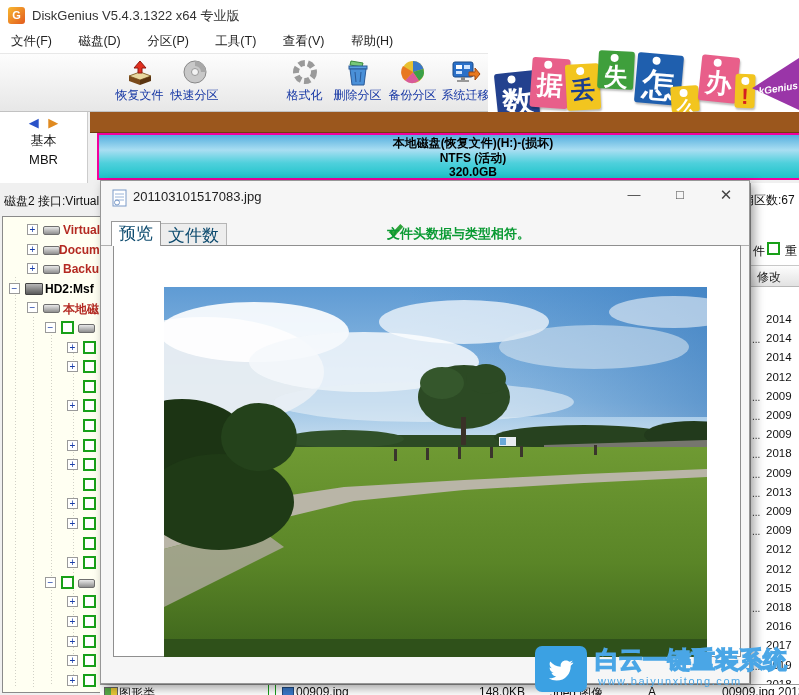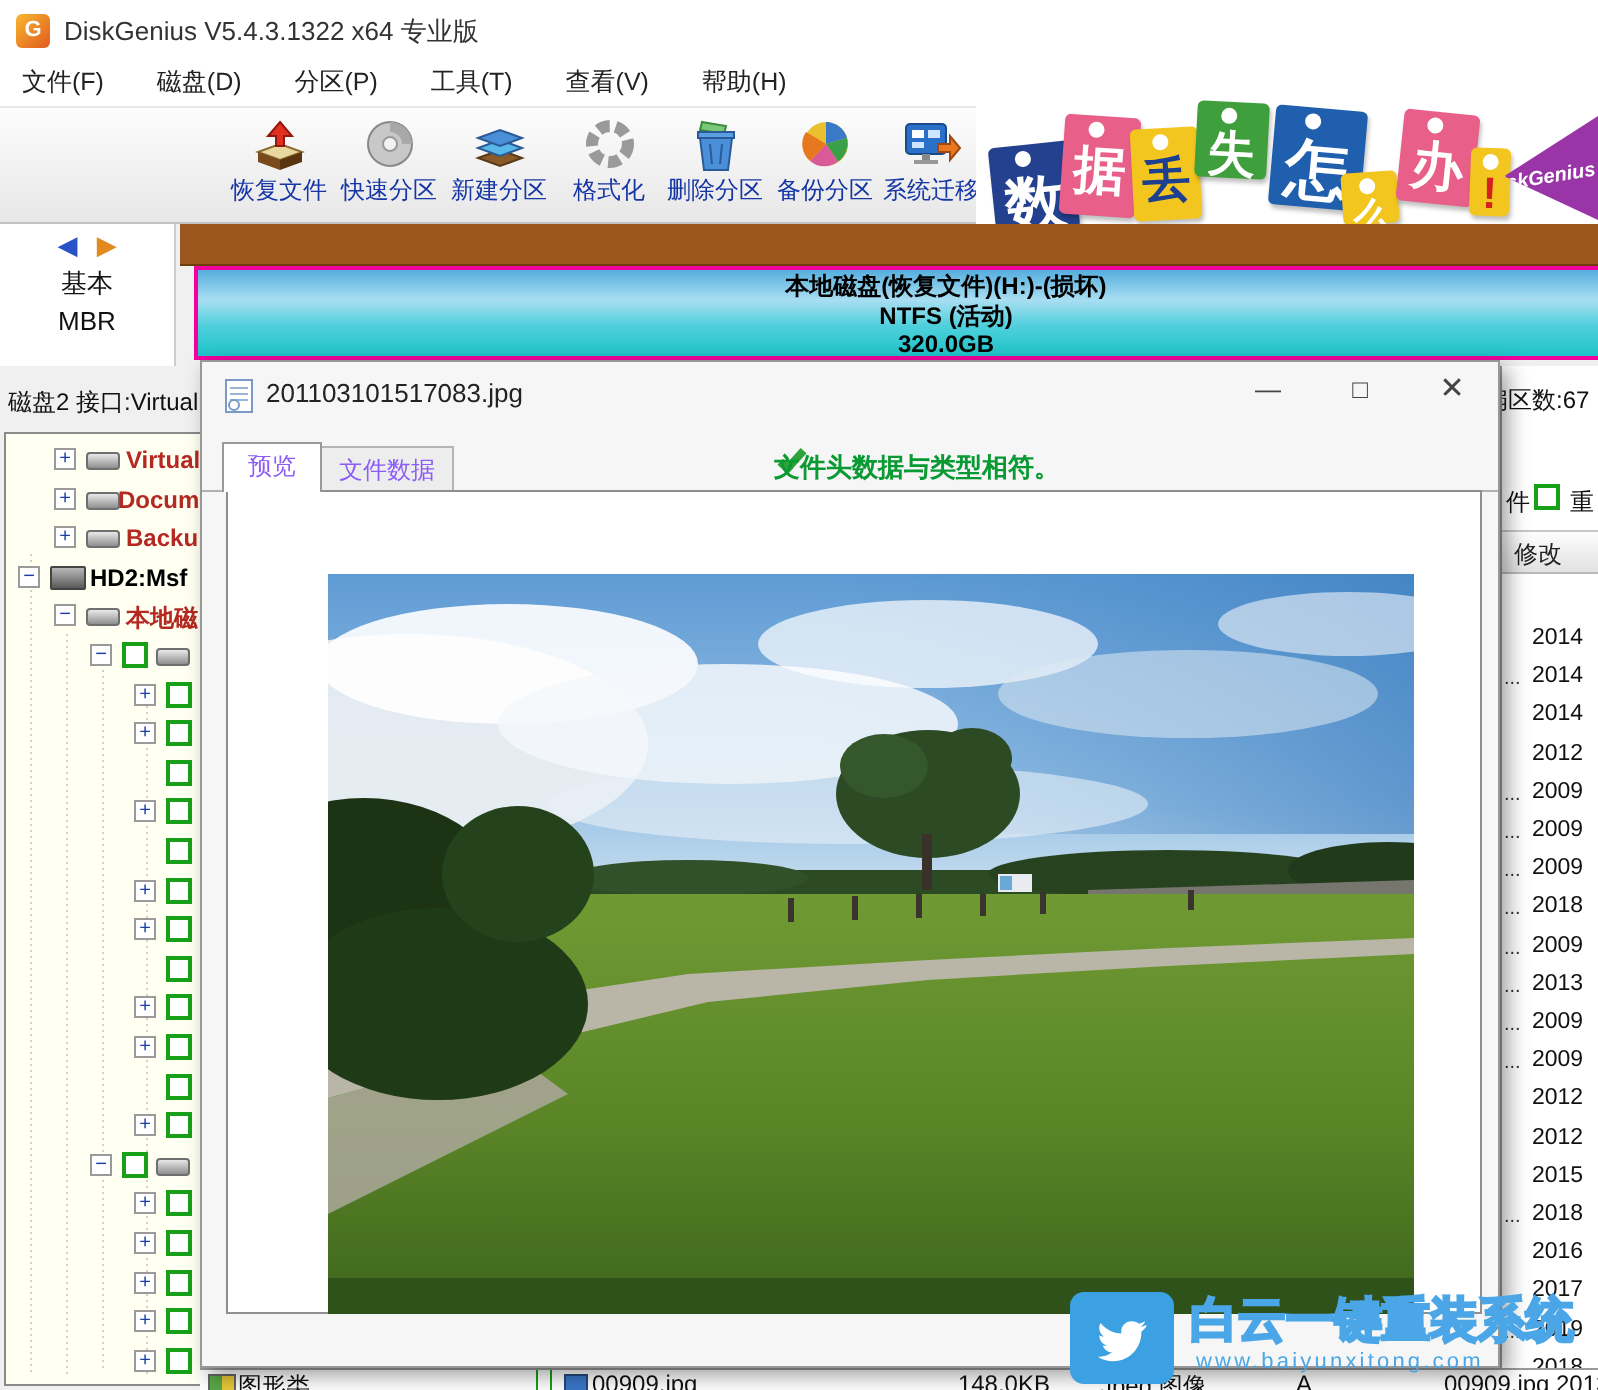--- a/index.html
+++ b/index.html
@@ -95,21 +95,21 @@
   #dialog{left:100px;top:180px;width:650px;height:504px;background:#f6f6f6;border:1px solid #979797;
           box-sizing:border-box;box-shadow:4px 4px 10px rgba(0,0,0,.38);z-index:10;}
   #dlg-titlebar{left:0;top:0;width:648px;height:32px;background:#f6f6f6;}
   #dlg-icon{left:11px;top:8px;}
   #dlg-title{left:32px;top:8px;font-size:13px;color:#222;}
   .dlg-btn{position:absolute;top:0;width:44px;height:30px;text-align:center;line-height:28px;
            font-size:13px;color:#444;cursor:pointer;}
   #dlg-min{left:511px;}
   #dlg-max{left:557px;}
   #dlg-close{left:603px;font-size:15px;}
-  .tab{position:absolute;top:42px;height:23px;text-align:center;font-size:12px;color:#8b5cf6;
+  .tab{position:absolute;top:42px;height:23px;text-align:center;font-size:17px;color:#0c4a6e;
        line-height:23px;cursor:pointer;box-sizing:border-box;}
   #tab-preview{left:10px;width:50px;background:#fff;border:1px solid #999;border-bottom:none;top:40px;height:25px;z-index:2;}
   #tab-filedata{left:60px;width:66px;background:#ededed;border:1px solid #b5b5b5;border-left:none;}
   #tab-baseline{left:0;top:64px;width:648px;height:1px;background:#b0b0b0;}
   #dlg-status{left:262px;top:44px;}
   #check-icon{position:absolute;left:0;top:2px;width:16px;height:12px;}
   #check-icon::before{content:"";position:absolute;left:2px;top:1px;width:14px;height:7px;
       border-left:4px solid #2fa33a;border-bottom:4px solid #2fa33a;transform:rotate(-48deg);box-sizing:border-box;}
   #dlg-status span{position:absolute;left:24px;top:0;font-size:13px;font-weight:bold;color:#0a9a33;white-space:nowrap;}
   #preview-pane{left:12px;top:64px;width:628px;height:412px;background:#fff;border:1px solid #8f8f8f;box-sizing:border-box;}
@@ -152,28 +152,20 @@
         </svg>
       <div class="tool-label">恢复文件</div>
     </div>
     <div class="tool-btn" style="left:167px">
       <svg viewBox="0 0 30 28">
           <circle cx="15" cy="13" r="11" fill="#c8c8c8" stroke="#888"></circle>
           <path d="M15 2 a11 11 0 0 1 11 11 l-5 0 a6 6 0 0 0 -6 -6 z" fill="#a8a8a8"></path>
           <circle cx="15" cy="13" r="3.5" fill="#f2f2f2" stroke="#999"></circle>
         </svg>
       <div class="tool-label">快速分区</div>
-    </div>
-    <div class="tool-btn" style="left:222px">
-      <svg viewBox="0 0 30 28">
-          <polygon points="4,20 15,16 26,20 15,24" fill="#8a5a28" stroke="#5a3a18"></polygon>
-          <polygon points="4,15 15,11 26,15 15,19" fill="#58b8e8" stroke="#2a5a98"></polygon>
-          <polygon points="4,10 15,6 26,10 15,14" fill="#4a90d8" stroke="#2a5a98"></polygon>
-        </svg>
-      <div class="tool-label">新建分区</div>
     </div>
     <div class="tool-btn" style="left:277px">
       <svg viewBox="0 0 30 28">
           <circle cx="15" cy="13" r="9" fill="none" stroke="#9a9a9a" stroke-width="6" stroke-dasharray="6 3"></circle>
         </svg>
       <div class="tool-label">格式化</div>
     </div>
     <div class="tool-btn" style="left:330px">
       <svg viewBox="0 0 30 28">
           <polygon points="8,2 20,4 19,8 7,6" fill="#78c878" stroke="#3a8a3a"></polygon>

